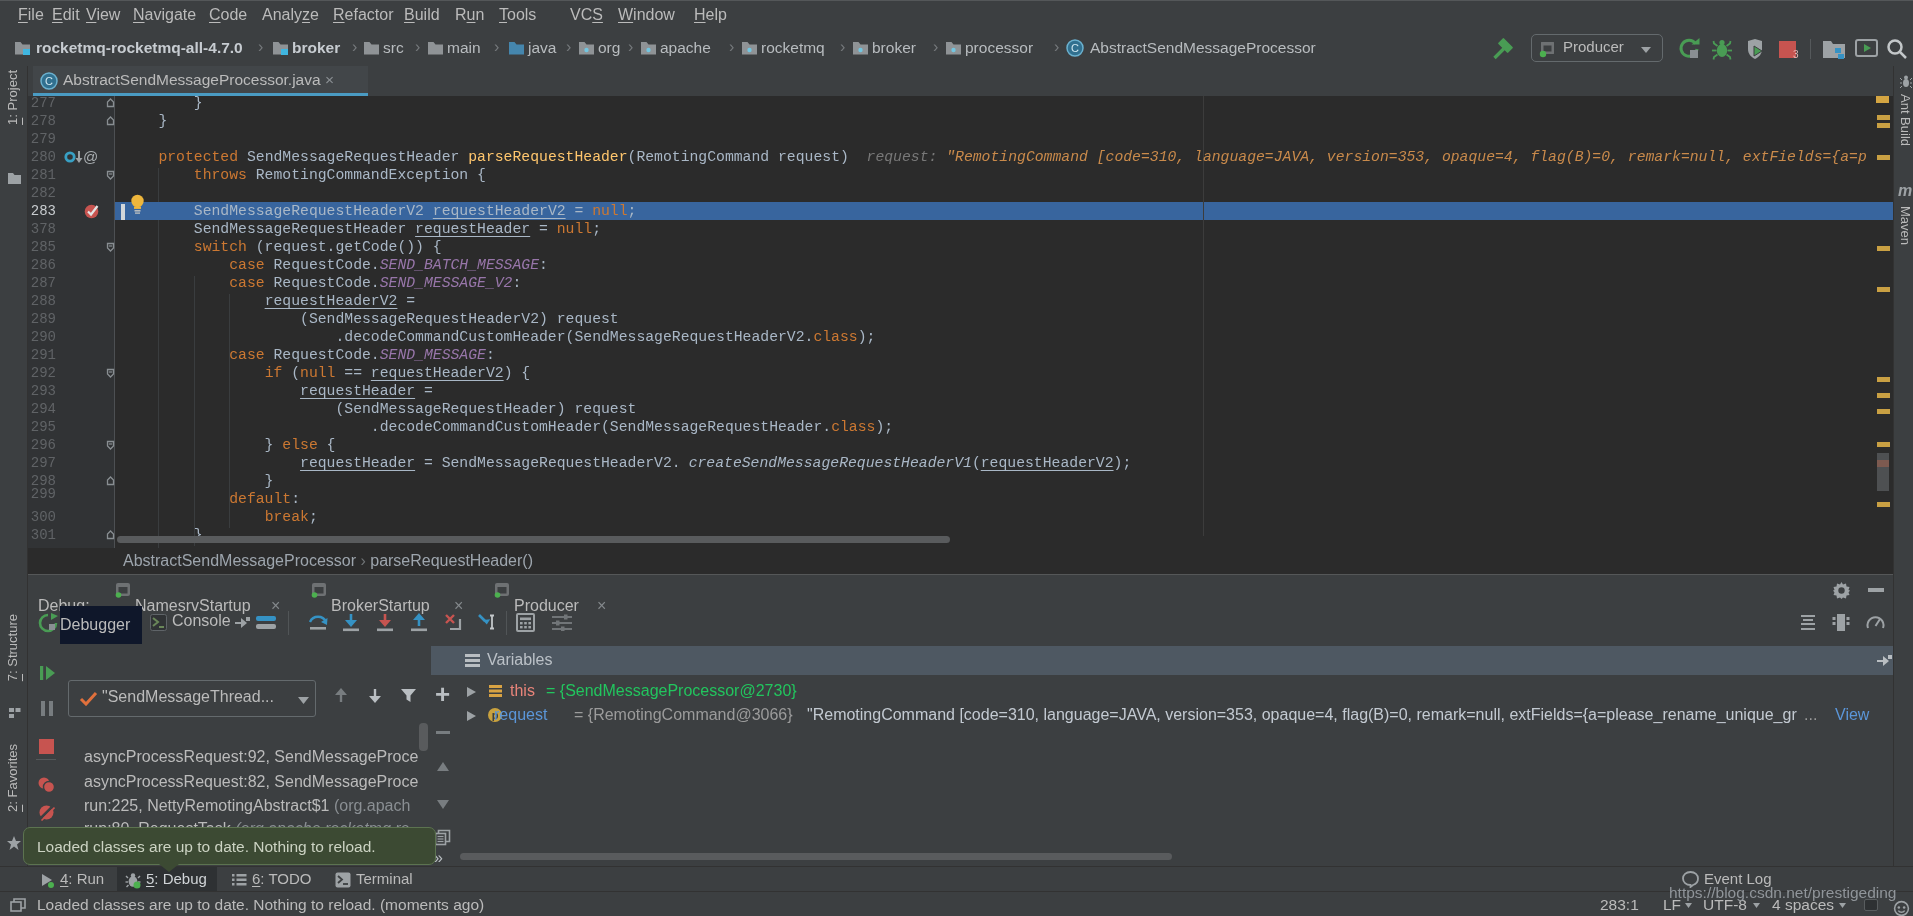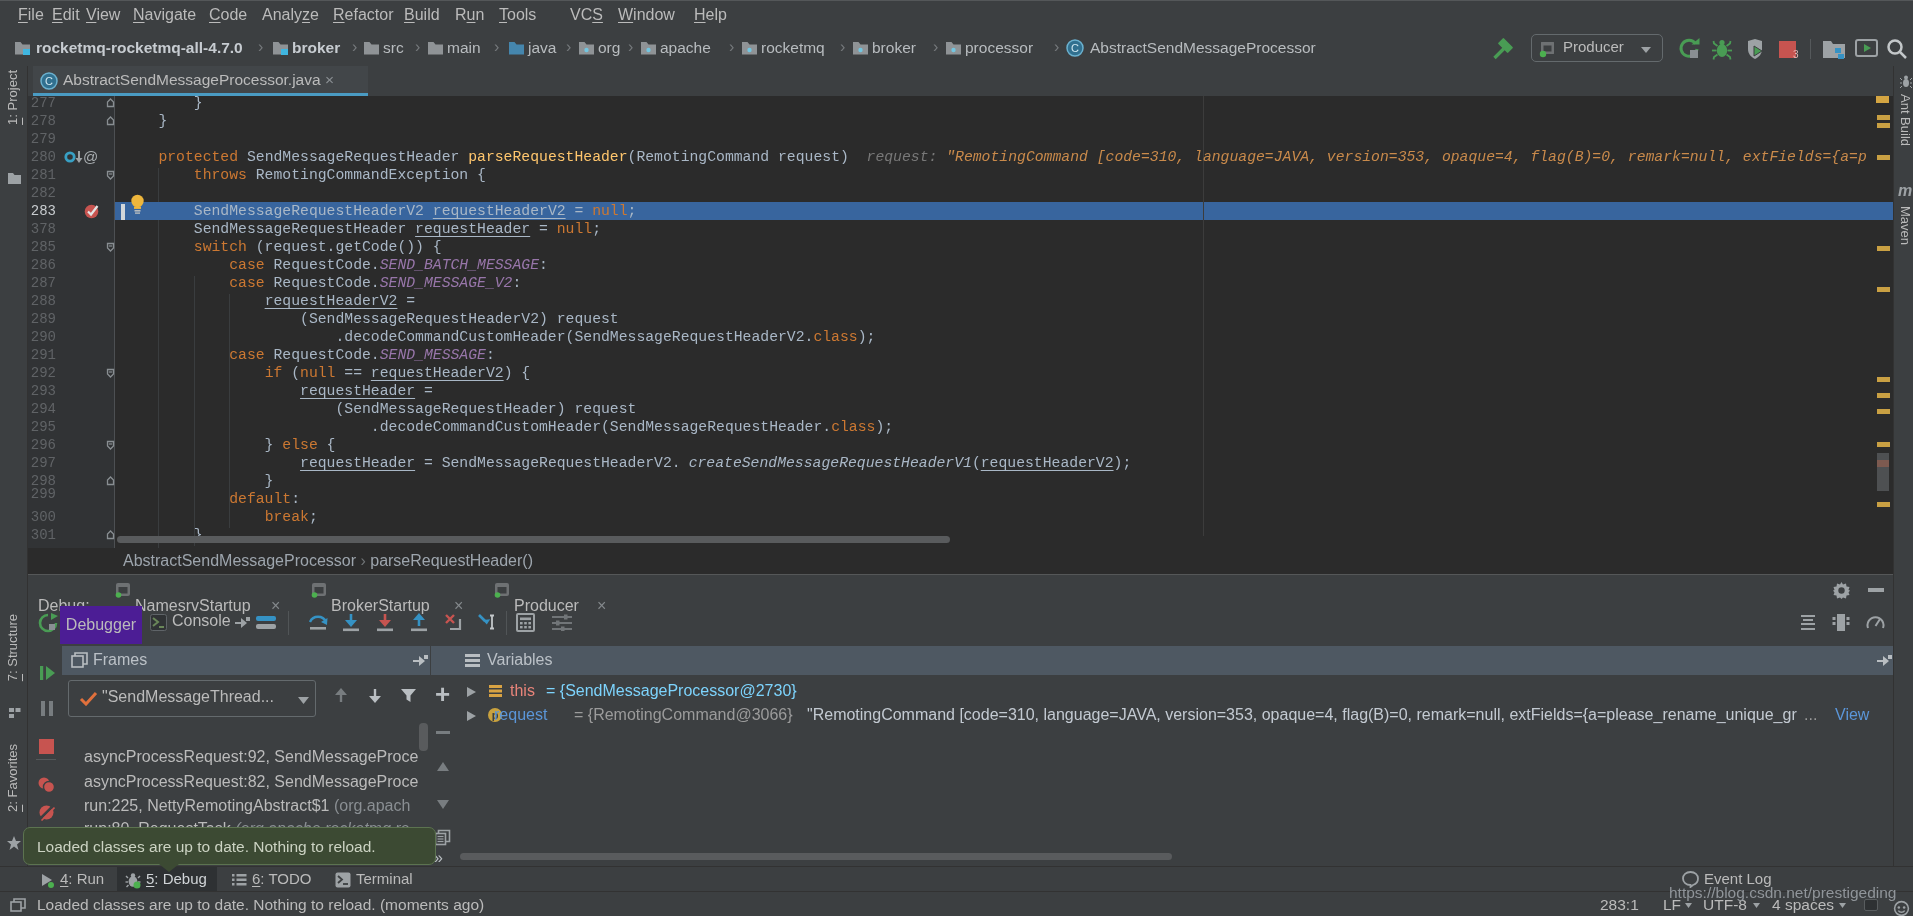--- a/index.html
+++ b/index.html
@@ -36,21 +36,21 @@
 #marginguide { position:absolute; left:1175px; top:0; width:1px; height:440px; background:#3c3c3c; }
 #stripe { position:absolute; left:1847px; top:0; width:18px; height:452px; }
 .mark { position:absolute; left:2px; width:13px; height:5px; background:#c9a043; }
 #hscroll { position:absolute; left:89px; top:440px; width:833px; height:7px; background:#595b5d; border-radius:4px; }
 
 #ebc { left:28px; top:548px; width:1865px; height:26px; background:#2b2b2b; font-size:16px; color:#9da5ad; }
 
 #debug { left:28px; top:574px; width:1865px; height:294px; background:#3c3f41; border-top:1px solid #555758; font-size:16px; }
 .dtab { position:absolute; top:22px; color:#bbbbbb; }
 #dbgbar { position:absolute; left:0; top:31px; width:1865px; height:38px; }
-#debuggertab { position:absolute; left:32px; top:0; width:82px; height:38px; background:#4c1d95; color:#bbbbbb; text-align:center; line-height:38px; }
+#debuggertab { position:absolute; left:32px; top:0; width:82px; height:38px; background:#0f172a; color:#bbbbbb; text-align:left; line-height:38px; }
 #panels { position:absolute; left:0; top:71px; width:1865px; height:223px; }
 #frameshdr { position:absolute; left:34px; top:0; width:368px; height:29px; background:#4e5862; color:#bbc1c7; }
 #varshdr { position:absolute; left:403px; top:0; width:1462px; height:29px; background:#4e5862; color:#bbc1c7; }
 #framebody { position:absolute; left:34px; top:29px; width:368px; height:194px; }
 .frow { position:absolute; left:0; width:368px; height:23px; line-height:23px; color:#bbbbbb; white-space:nowrap; overflow:hidden; padding-left:22px; }
 .frow.sel { background:#3564c4; color:#d8dce0; }
 #varbody { position:absolute; left:430px; top:29px; width:1431px; height:194px; }
 .vrow { position:absolute; left:0; width:1460px; height:24px; line-height:24px; white-space:nowrap; overflow:hidden; }
 
 #toolbar { left:0; top:866px; width:1913px; height:25px; background:#3c3f41; border-top:1px solid #323232; font-size:15px; }
@@ -502,32 +502,20 @@
 <div style="position:absolute;left:8px;top:113px;width:20px;height:1px;background:#55595b"></div>
 <svg style="position:absolute;left:9px;top:130px" width="20" height="18" viewBox="0 0 20 18">
         <circle cx="7" cy="7" r="5.5" fill="#c75450"></circle>
         <circle cx="12" cy="11" r="5.5" fill="#c75450" stroke="#3c3f41" stroke-width="1.4"></circle>
       </svg>
 <svg style="position:absolute;left:10px;top:158px" width="17" height="17" viewBox="0 0 17 17">
         <circle cx="8.5" cy="8.5" r="7" fill="#c75450"></circle>
         <line x1="2" y1="15" x2="15" y2="2" stroke="#3c3f41" stroke-width="2.6"></line>
         <line x1="3.5" y1="16.5" x2="16.5" y2="3.5" stroke="#c75450" stroke-width="1.6"></line>
       </svg>
-    <div id="frameshdr">
-        <svg style="position:absolute;left:9px;top:6px" width="17" height="16" viewBox="0 0 17 16" fill="none" stroke="#b9bec2" stroke-width="1.6">
-          <rect x="1" y="4" width="11" height="11"></rect>
-          <path d="M4 4 V1 H16 V12 H12"></path>
-        </svg>
-<svg style="position:absolute;left:350px;top:8px" width="16" height="14" viewBox="0 0 16 14">
-          <path d="M1 7 h9" stroke="#b9bec2" stroke-width="2"></path>
-          <path d="M7 2 L13 7 L7 12 Z" fill="#b9bec2"></path>
-          <rect x="12" y="1" width="4" height="4" fill="#b9bec2"></rect>
-        </svg>
-        <span style="position:absolute;left:31px;top:5px">Frames</span>
-      </div>
     <div id="varshdr">
         <svg style="position:absolute;left:33px;top:7px" width="17" height="16" viewBox="0 0 17 16" fill="#b9bec2">
           <rect x="1" y="1" width="15" height="3"></rect>
           <rect x="1" y="6" width="15" height="3"></rect>
           <rect x="1" y="11" width="15" height="3"></rect>
         </svg>
 <svg style="position:absolute;left:1445px;top:8px" width="16" height="14" viewBox="0 0 16 14">
           <path d="M1 7 h9" stroke="#b9bec2" stroke-width="2"></path>
           <path d="M7 2 L13 7 L7 12 Z" fill="#b9bec2"></path>
           <rect x="12" y="1" width="4" height="4" fill="#b9bec2"></rect>
@@ -583,21 +571,21 @@
 <div class="vrow" style="top:4px">
 <svg style="position:absolute;left:8px;top:7px" width="11" height="12" viewBox="0 0 11 12">
             <path d="M1 1 L10 6 L1 11 Z" fill="#9da2a5"></path>
           </svg>
 <svg style="position:absolute;left:30px;top:5px" width="15" height="14" viewBox="0 0 15 14" fill="#d9a343">
             <rect x="1" y="1" width="13" height="3"></rect>
             <rect x="1" y="5.5" width="13" height="3"></rect>
             <rect x="1" y="10" width="13" height="3"></rect>
           </svg>
 <span style="position:absolute;left:52px;color:#e8847a">this</span>
-          <span style="position:absolute;left:88px;color:#7dd3fc"> = {SendMessageProcessor@2730}</span>
+          <span style="position:absolute;left:88px;color:#22c55e"> = {SendMessageProcessor@2730}</span>
 </div>
 <div class="vrow" style="top:28px">
 <svg style="position:absolute;left:8px;top:7px" width="11" height="12" viewBox="0 0 11 12">
             <path d="M1 1 L10 6 L1 11 Z" fill="#9da2a5"></path>
           </svg>
 <svg style="position:absolute;left:29px;top:4px" width="16" height="16" viewBox="0 0 16 16">
             <circle cx="8" cy="8" r="7" fill="#c9a23e"></circle>
             <text x="8" y="12" font-size="11" font-weight="bold" fill="#3c3f41" text-anchor="middle" font-family="Liberation Sans">p</text>
           </svg>
 <span style="position:absolute;left:36px;color:#5b96d8">request</span>

